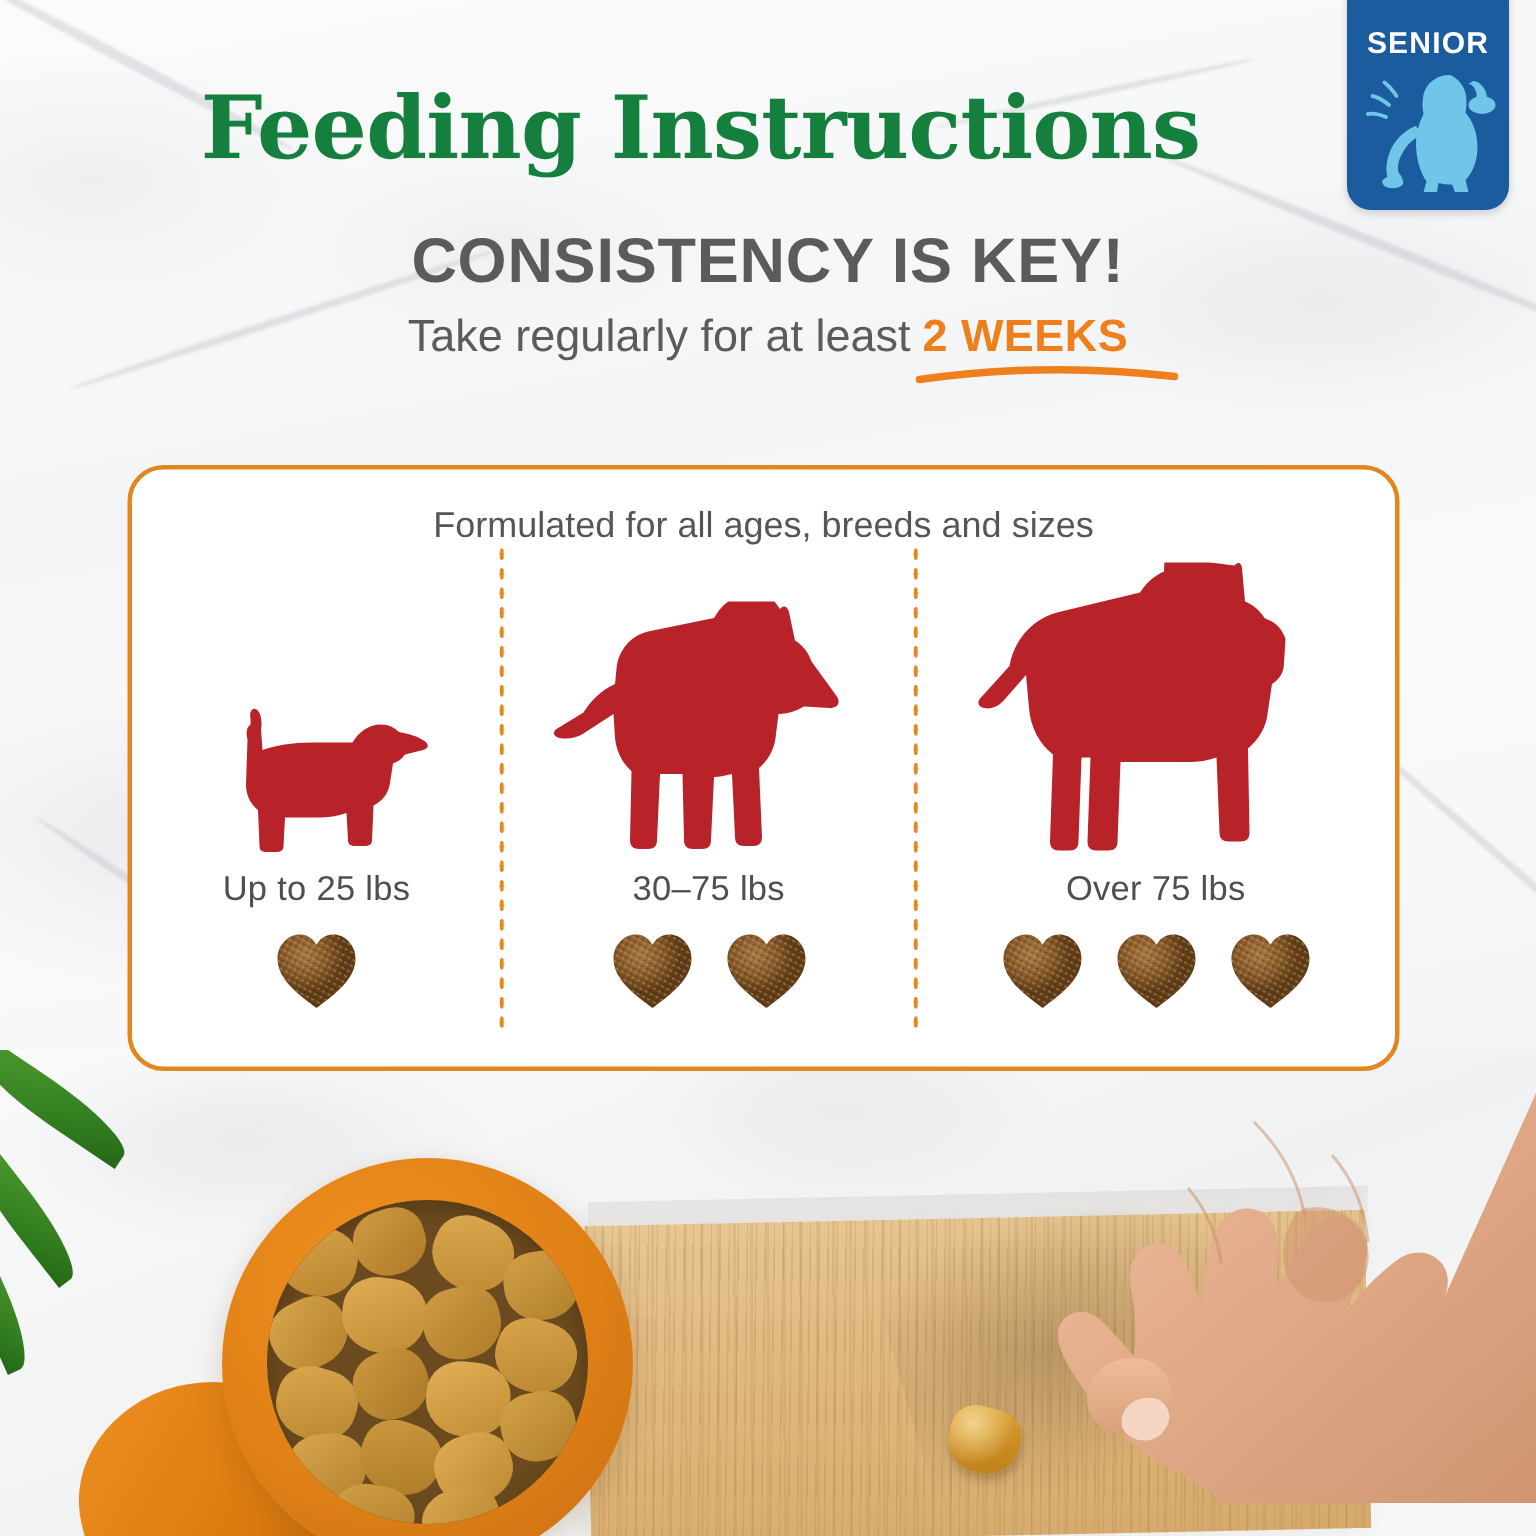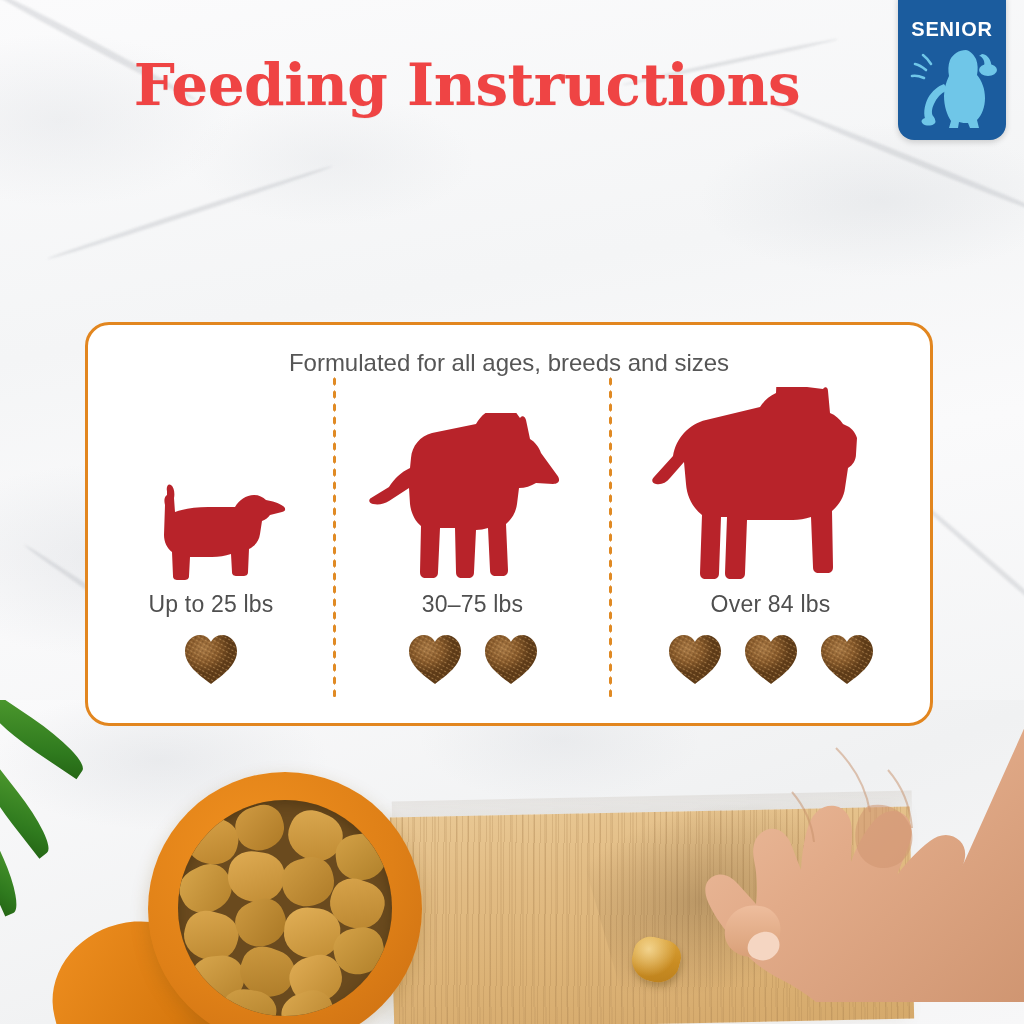--- a/index.html
+++ b/index.html
@@ -39,21 +39,21 @@
     font-size:20px; font-weight:bold; letter-spacing:.8px;
   }
   #senior-badge .badge-dog{ position:absolute; left:6px; top:48px; width:96px; height:94px; }
 
   
   #headline-block{ position:absolute; left:0; top:0; width:1024px; z-index:4; }
   #page-title{
     margin-top:56px; text-align:center;
     font-family:"DejaVu Serif", serif;
     font-weight:bold; font-size:58px; line-height:1;
-    color:#ef4444; letter-spacing:-.5px;
+    color:#15803d; letter-spacing:-.5px;
     padding-right:90px;
     text-shadow:0 1px 0 rgba(0,0,0,.04);
   }
   #subtitle-main{
     margin-top:36px; text-align:center;
     font-weight:bold; font-size:42px; letter-spacing:.5px;
     color:#5b5b5b;
   }
   #subtitle-row{
     margin-top:10px; text-align:center;
@@ -64,21 +64,20 @@
   #weeks-underline{ position:absolute; left:-6px; bottom:-14px; width:178px; height:14px; }
 
   
   #feeding-card{
     position:absolute; left:85px; top:310px;
     width:848px; height:404px;
     background:#ffffff;
     border:3px solid #e2861f;
     border-radius:24px;
     z-index:5;
-    margin-top:12px;
   }
   #card-caption{
     position:absolute; top:24px; left:0; width:100%;
     text-align:center; font-size:24px; color:#565656;
   }
   #size-columns{
     position:absolute; left:0; top:62px; width:100%; height:338px;
     display:flex;
   }
   .size-col{ flex:1; position:relative; display:flex; flex-direction:column; align-items:center; justify-content:flex-start; }
@@ -187,20 +186,26 @@
     <g stroke="#6fc6e8" stroke-width="2.6" fill="none" stroke-linecap="round">
       <path d="M20 38 q-7 -3 -12 -2"></path>
       <path d="M22 30 q-6 -5 -11 -6"></path>
       <path d="M27 24 q-4 -6 -8 -9"></path>
     </g>
   </svg>
 </div>
 
 <div id="headline-block">
   <h1 id="page-title">Feeding Instructions</h1>
+  <div id="subtitle-main">CONSISTENCY IS KEY!</div>
+  <div id="subtitle-row">
+    <span>Take regularly for at least</span><span class="weeks-wrap"><span class="weeks">2 WEEKS</span><svg id="weeks-underline" viewBox="0 0 178 14">
+          <path d="M4 11 Q89 -1 174 9" stroke="#ee7f1b" stroke-width="5" fill="none" stroke-linecap="round"></path>
+        </svg></span>
+  </div>
 </div>
 
 <div id="feeding-card">
   <div id="card-caption">Formulated for all ages, breeds and sizes</div>
 
   <div class="col-divider" id="divider-1"></div>
   <div class="col-divider" id="divider-2"></div>
 
   <div id="size-columns">
 
@@ -249,21 +254,21 @@
         </svg>
       </div>
     </div>
 
     <div class="size-col c3">
       <div class="dog-slot">
         <svg width="240" height="194" viewBox="0 0 240 194">
           <path fill="#b8232a" d="M172 2c2-3 5-2 5 2l2 22c5 2 10 6 13 11l2 1c6 2 10 7 12 13l-1 16c0 6-3 11-8 14l-3 20c-1 9-6 17-13 23l1 56c0 4-2 6-6 6h-8c-4 0-6-2-6-6l-2-50c-6 2-12 3-18 3H96l-2 53c0 4-2 6-6 6h-8c-4 0-6-2-6-6l2-56h-6l-2 56c0 4-2 6-6 6h-7c-4 0-6-2-6-6l2-58c-9-7-15-18-16-31l-2-22-14 16c-4 5-9 7-14 6-4-1-5-4-2-7l19-21c3-18 16-32 33-36l54-13c4-6 9-11 16-14l1-24c0-4 3-5 5-2l8 14c3-1 6-1 9 0 2-3 3-5 5-7l3 13z"></path>
         </svg>
       </div>
-      <div class="size-label">Over 84 lbs</div>
+      <div class="size-label">Over 75 lbs</div>
       <div class="kibble-row">
         <svg class="kibble" viewBox="0 0 58 54">
           <path d="M29 52C17 43 3 33 3 19 3 10 10 3 18 3c5 0 9 3 11 7 2-4 6-7 11-7 8 0 15 7 15 16 0 14-14 24-26 33z" fill="url(#kg)"></path>
           <path d="M29 52C17 43 3 33 3 19 3 10 10 3 18 3c5 0 9 3 11 7 2-4 6-7 11-7 8 0 15 7 15 16 0 14-14 24-26 33z" fill="url(#kt)"></path>
         </svg>
         <svg class="kibble" viewBox="0 0 58 54">
           <path d="M29 52C17 43 3 33 3 19 3 10 10 3 18 3c5 0 9 3 11 7 2-4 6-7 11-7 8 0 15 7 15 16 0 14-14 24-26 33z" fill="url(#kg)"></path>
           <path d="M29 52C17 43 3 33 3 19 3 10 10 3 18 3c5 0 9 3 11 7 2-4 6-7 11-7 8 0 15 7 15 16 0 14-14 24-26 33z" fill="url(#kt)"></path>
         </svg>
         <svg class="kibble" viewBox="0 0 58 54">

